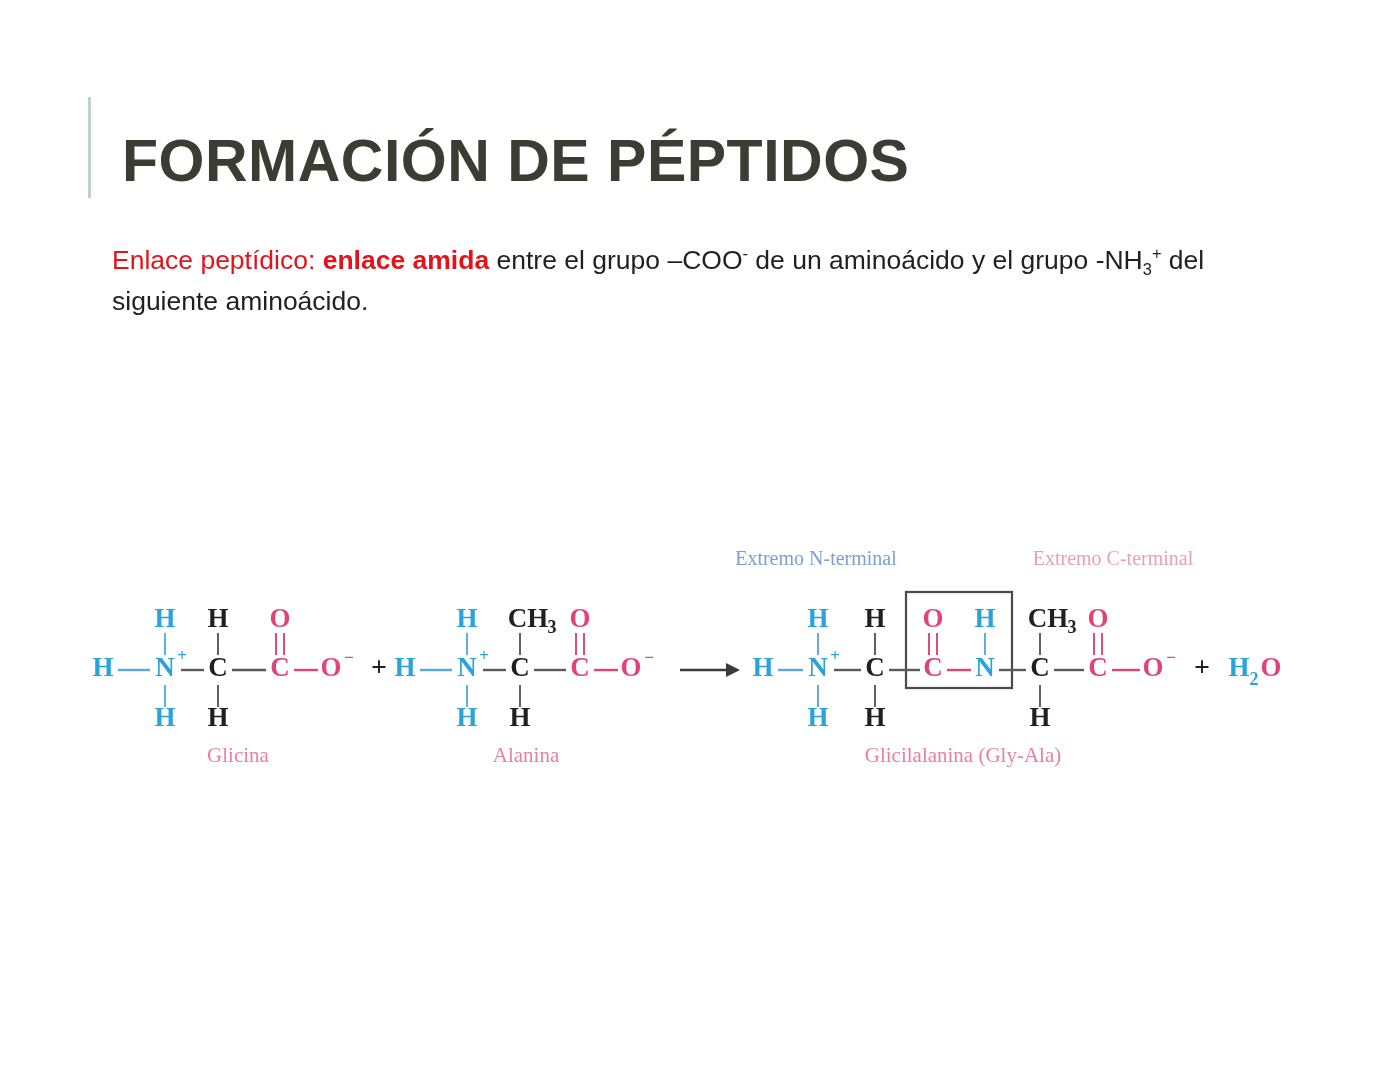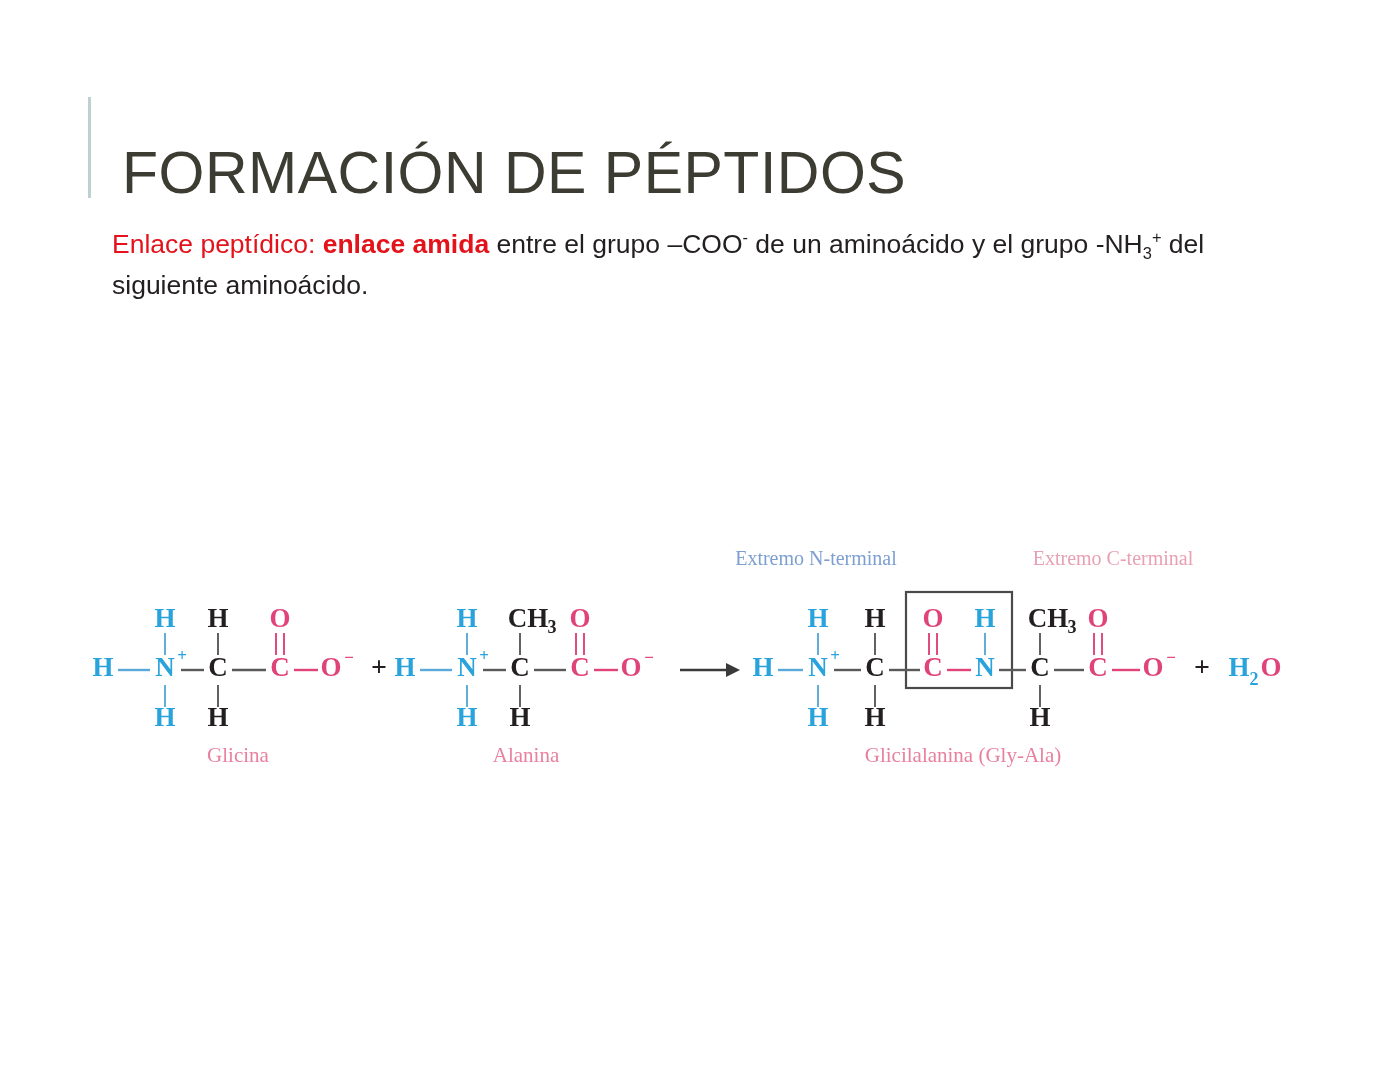--- a/index.html
+++ b/index.html
@@ -20,34 +20,34 @@
     position: absolute;
     left: 88px;
     top: 97px;
     width: 3px;
     height: 101px;
     background: #bfd0d2;
   }
   #slide-title {
     position: absolute;
     left: 122px;
-    top: 104px;
+    top: 92px;
     font-size: 59px;
     line-height: 1.0;
     letter-spacing: 0.5px;
     color: #3c3c33;
-    font-weight: 400;
+    font-weight: 700;
     white-space: nowrap;
   }
 
   
   #body-text {
     position: absolute;
     left: 112px;
-    top: 224px;
+    top: 240px;
     width: 1110px;
     font-size: 26.5px;
     line-height: 41px;
     color: #231f20;
     font-weight: 400;
   }
   #body-text .red { color: #e4121b; }
   #body-text .red-bold { color: #e4121b; font-weight: bold; }
   #body-text sup, #body-text sub {
     font-size: 0.62em;

